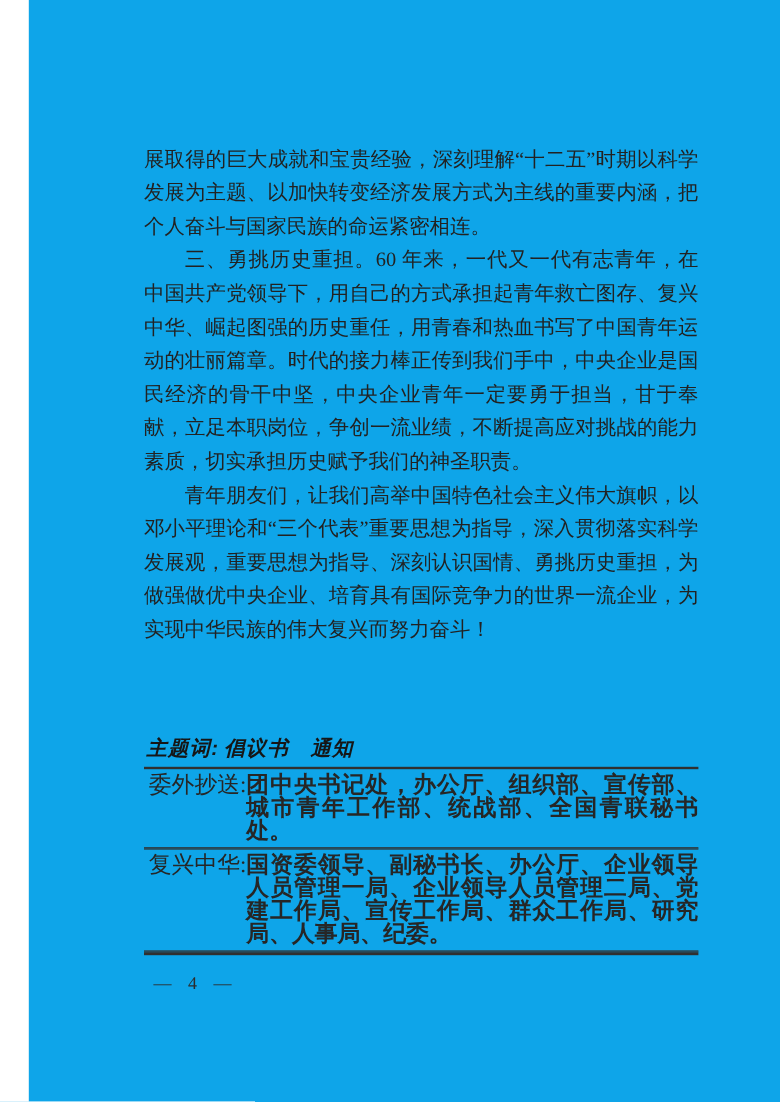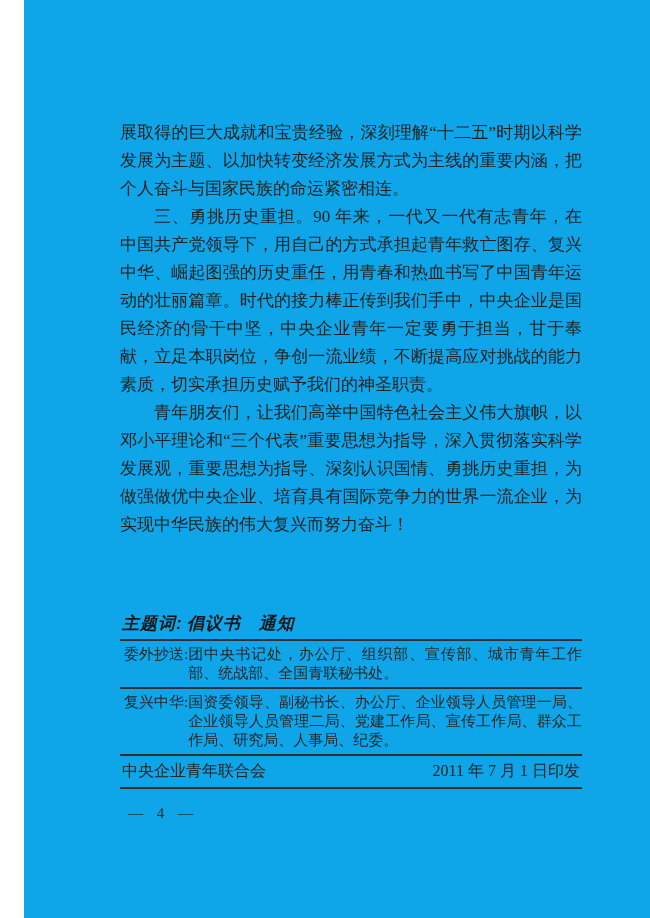--- a/index.html
+++ b/index.html
@@ -39,27 +39,27 @@
     font-style: italic;
   }
   .subject-label { margin-right: 4px; }
   .rule {
     height: 1px;
     border-top: 1px solid #303030;
     border-bottom: 1px solid #303030;
   }
   .copy-row {
     display: flex;
-    font-size: 15px;
+    font-size: 19px;
     line-height: 19px;
     padding: 4px 0 4px 4px;
     color: #262626;
   }
   .copy-label { white-space: nowrap; flex: 0 0 auto; }
-  .copy-text { flex: 1; text-align: justify; }
+  .copy-text { flex: 1; text-align: justify; font-weight: bold; }
   .issuer-row {
     display: flex;
     justify-content: space-between;
     align-items: center;
     font-size: 16px;
     line-height: 20px;
     padding: 5px 2px 6px 2px;
     color: #242424;
   }
   .page-number {
@@ -72,21 +72,21 @@
   }
 </style>
 </head>
 <body>
 
 <div class="page">
   <div class="content">
 
     <p class="body-para">展取得的巨大成就和宝贵经验，深刻理解“十二五”时期以科学发展为主题、以加快转变经济发展方式为主线的重要内涵，把个人奋斗与国家民族的命运紧密相连。</p>
 
-    <p class="body-para indent">三、勇挑历史重担。90 年来，一代又一代有志青年，在中国共产党领导下，用自己的方式承担起青年救亡图存、复兴中华、崛起图强的历史重任，用青春和热血书写了中国青年运动的壮丽篇章。时代的接力棒正传到我们手中，中央企业是国民经济的骨干中坚，中央企业青年一定要勇于担当，甘于奉献，立足本职岗位，争创一流业绩，不断提高应对挑战的能力素质，切实承担历史赋予我们的神圣职责。</p>
+    <p class="body-para indent">三、勇挑历史重担。60 年来，一代又一代有志青年，在中国共产党领导下，用自己的方式承担起青年救亡图存、复兴中华、崛起图强的历史重任，用青春和热血书写了中国青年运动的壮丽篇章。时代的接力棒正传到我们手中，中央企业是国民经济的骨干中坚，中央企业青年一定要勇于担当，甘于奉献，立足本职岗位，争创一流业绩，不断提高应对挑战的能力素质，切实承担历史赋予我们的神圣职责。</p>
 
     <p class="body-para indent">青年朋友们，让我们高举中国特色社会主义伟大旗帜，以邓小平理论和“三个代表”重要思想为指导，深入贯彻落实科学发展观，重要思想为指导、深刻认识国情、勇挑历史重担，为做强做优中央企业、培育具有国际竞争力的世界一流企业，为实现中华民族的伟大复兴而努力奋斗！</p>
 
     <div class="doc-block">
 
       <div class="subject-row">
         <span class="subject-label">主题词:</span><span class="subject-terms">倡议书　通知</span>
       </div>
 
       <div class="rule"></div>
@@ -98,23 +98,19 @@
 
       <div class="rule"></div>
 
       <div class="copy-row">
         <span class="copy-label">复兴中华:</span>
         <span class="copy-text">国资委领导、副秘书长、办公厅、企业领导人员管理一局、企业领导人员管理二局、党建工作局、宣传工作局、群众工作局、研究局、人事局、纪委。</span>
       </div>
 
       <div class="rule"></div>
 
-      <div class="issuer-row">
-        <span>中央企业青年联合会</span>
-        <span>2011 年 7 月 1 日印发</span>
-      </div>
 
       <div class="rule"></div>
     </div>
 
     <div class="page-number">— 4 —</div>
   </div>
 </div>
 
 </body></html>

